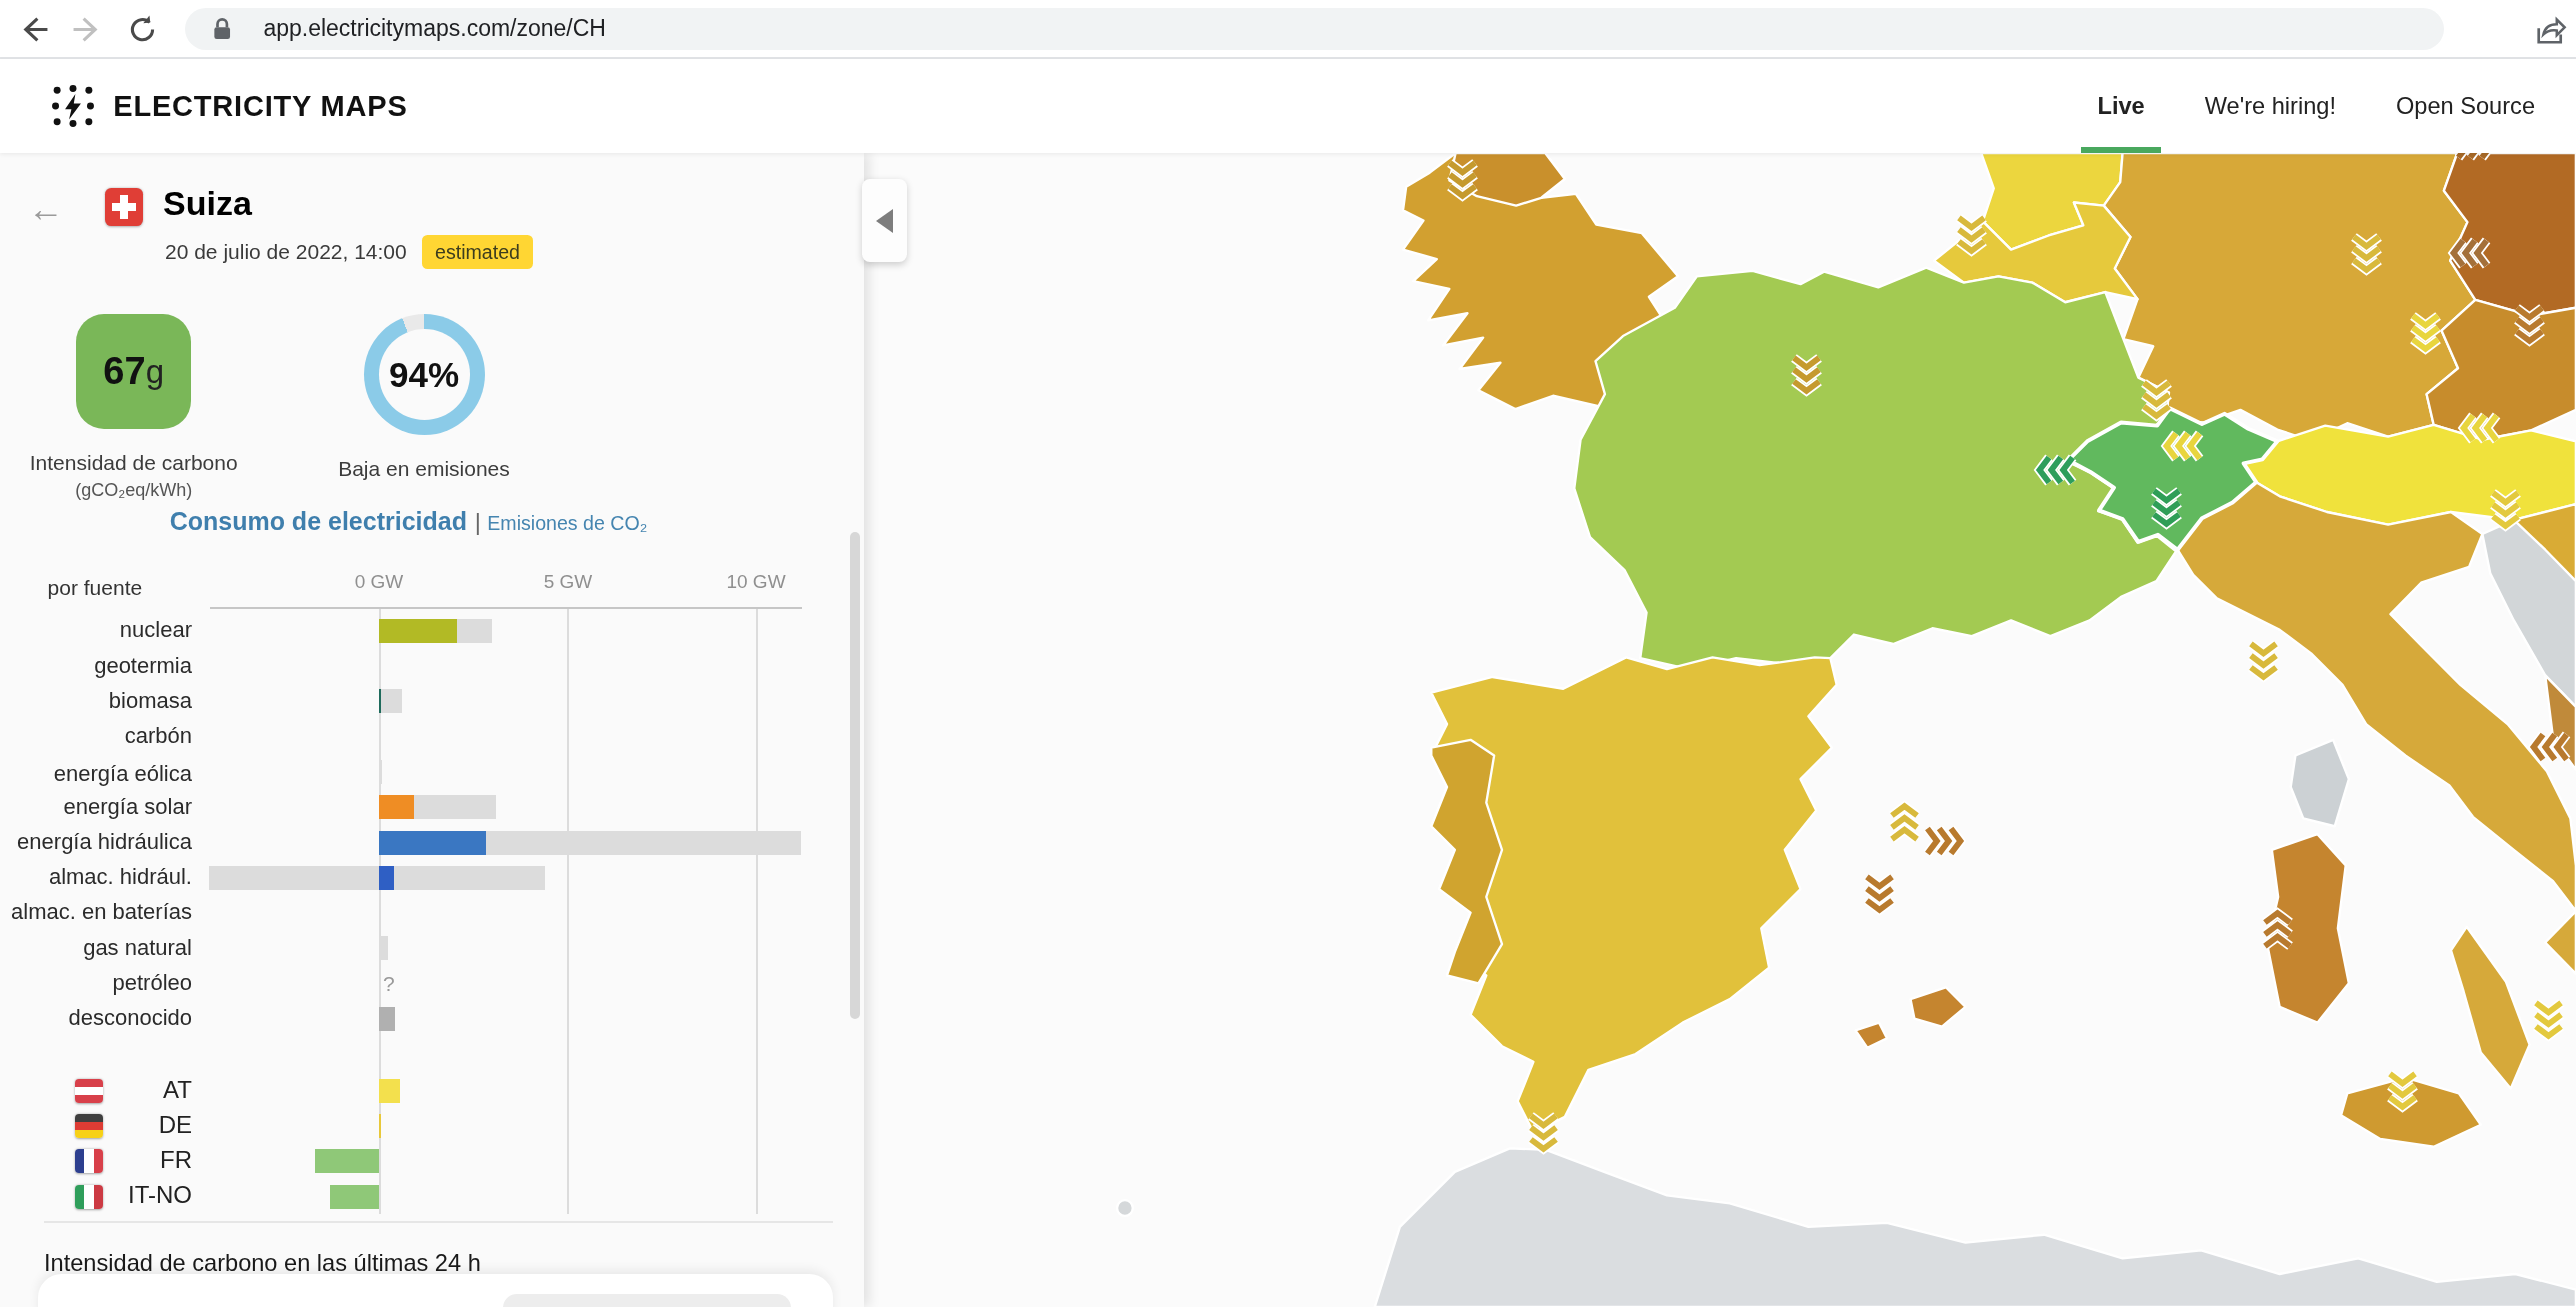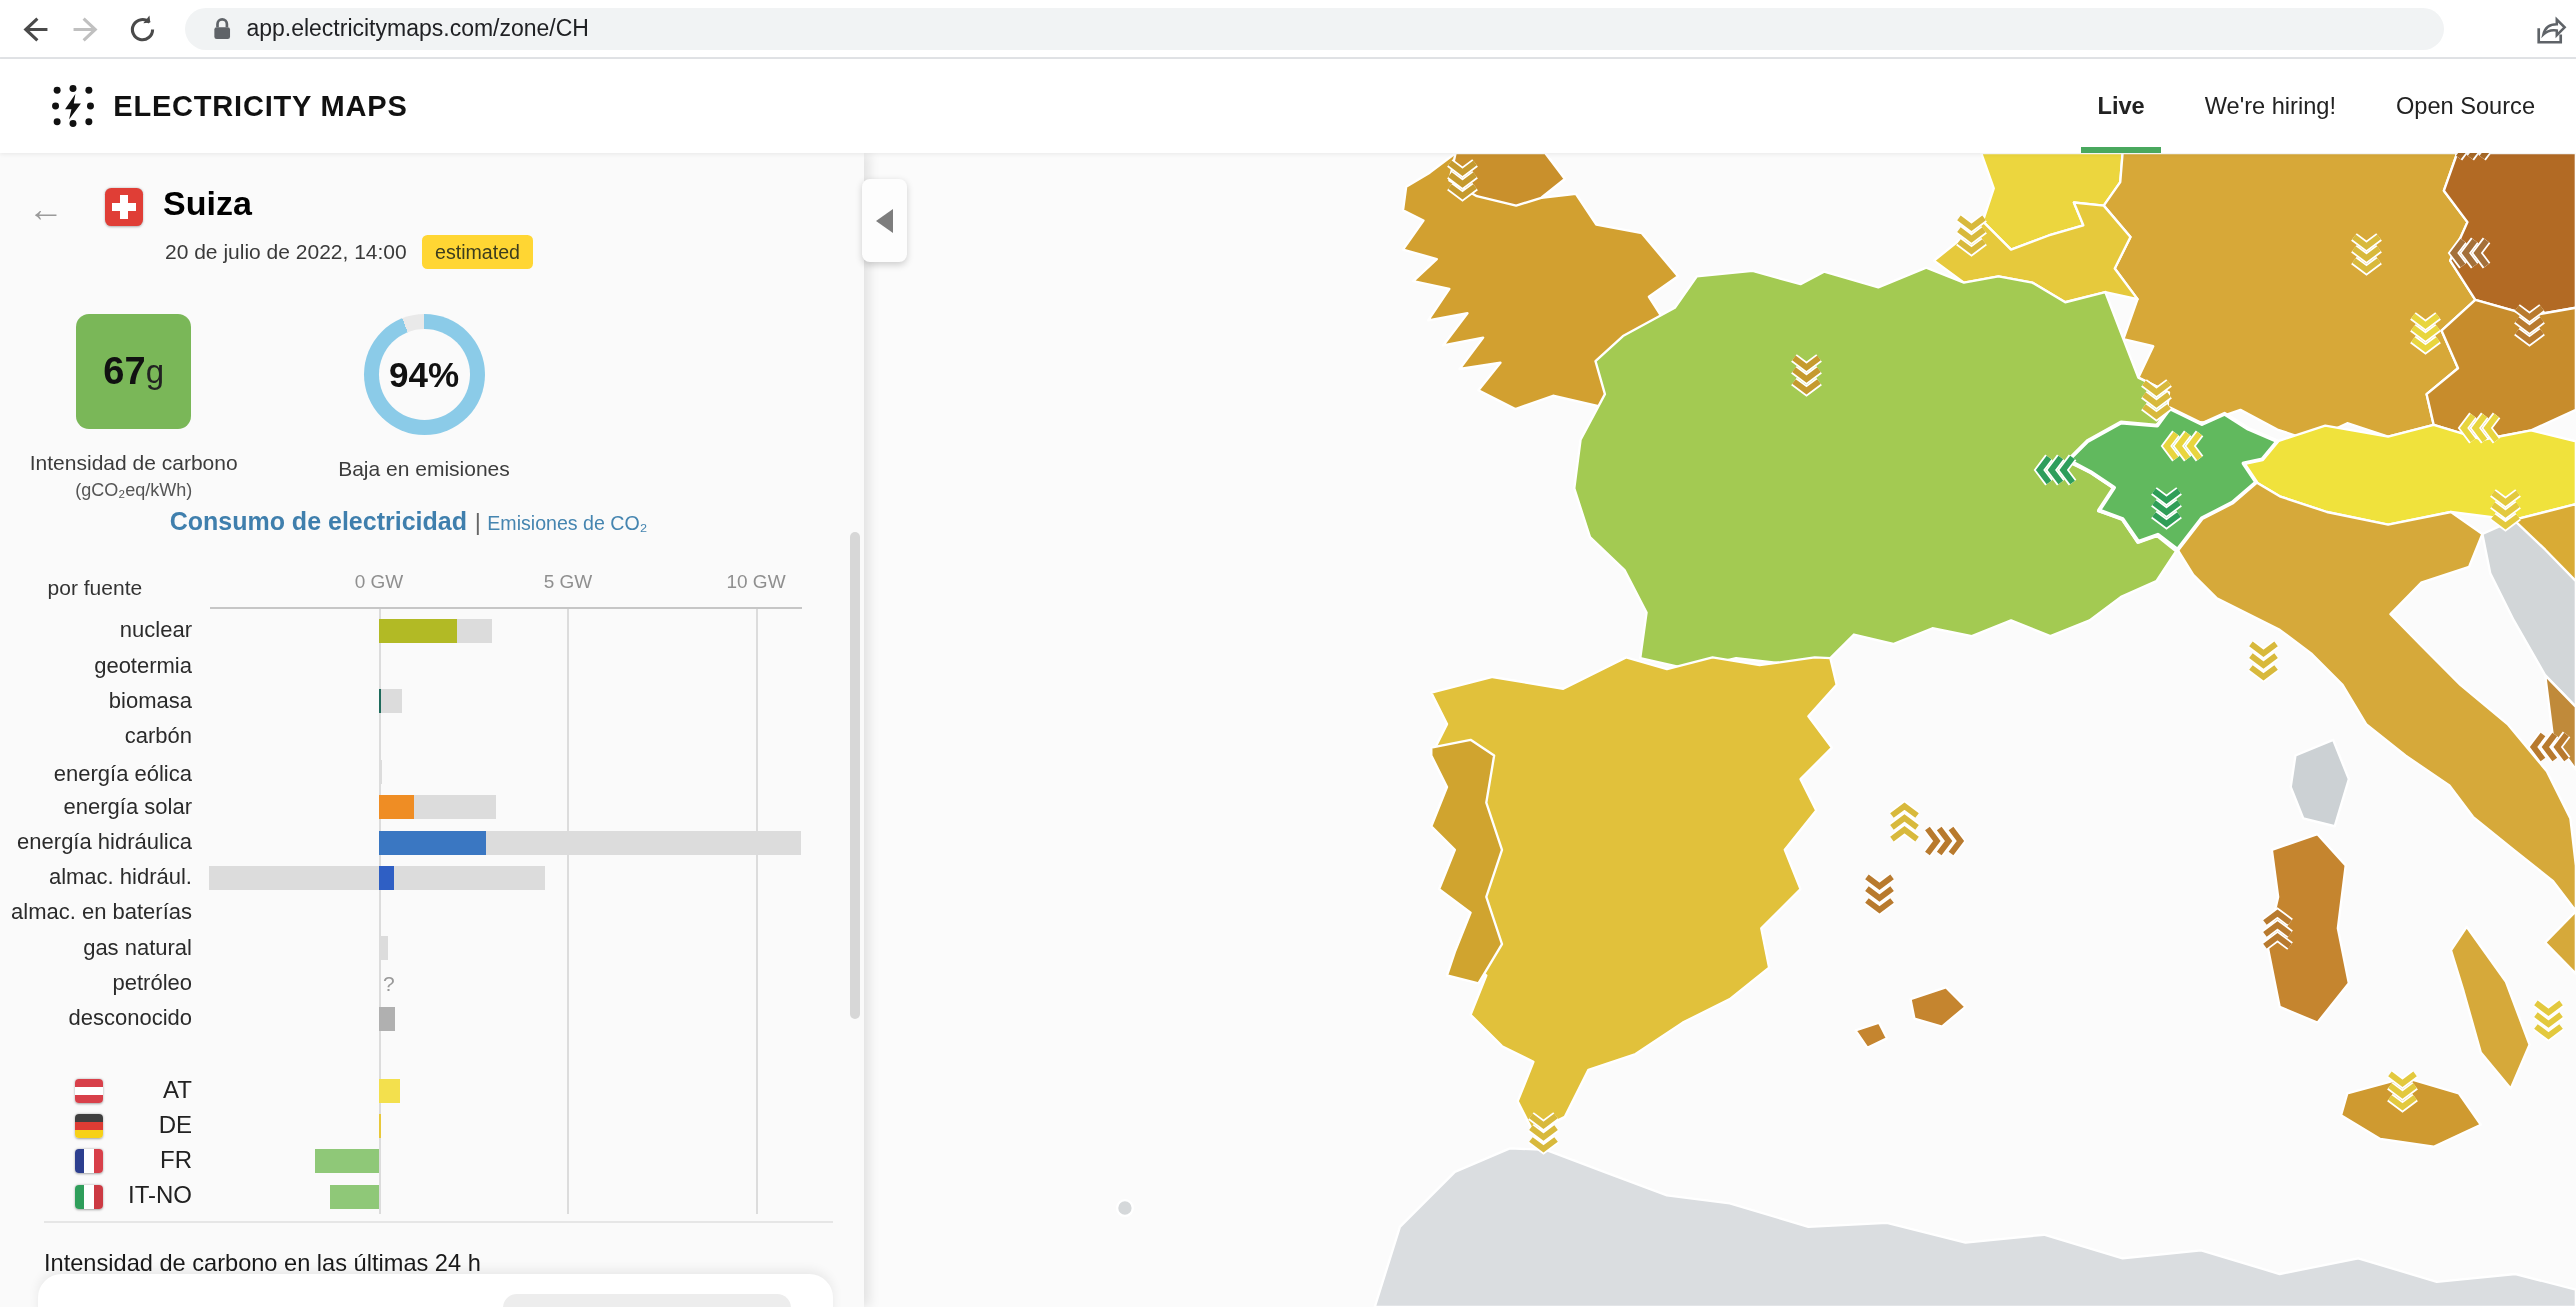--- a/index.html
+++ b/index.html
@@ -7,21 +7,21 @@
     font-family:"Liberation Sans", sans-serif; }
   .screen { position:relative; width:2576px; height:1307px; }
 
   
   .browser-bar { position:absolute; left:0; top:0; width:2576px; height:59px;
     background:#ffffff; border-bottom:2.4px solid #e1e3e6; }
   .nav-btn { position:absolute; top:11px; width:36px; height:36px; display:flex;
     align-items:center; justify-content:center; }
   .url-pill { position:absolute; left:185px; top:7.9px; width:2259px; height:42px;
     background:#f1f3f4; border-radius:21px; display:flex; align-items:center; padding-left:27px; }
-  .url-text { font-size:23px; color:#202124; margin-left:14px; }
+  .url-text { font-size:23px; color:#202124; margin-left:31px; }
   .share-btn { position:absolute; left:2531px; top:11px; width:38px; height:38px;
     display:flex; align-items:center; justify-content:center; }
 
   
   .app-header { position:absolute; left:0; top:59px; width:2576px; height:94px;
     background:#ffffff; box-shadow:0 1.6px 4.7px rgba(0,0,0,.08); z-index:30;
     display:flex; align-items:stretch; }
   .brand { display:flex; align-items:center; gap:17.3px; padding-left:50px; }
   .brand-text { font-size:29px; font-weight:700; letter-spacing:0.8px; color:#111; }
   .top-nav { margin-left:auto; display:flex; align-items:stretch; gap:0; padding-right:11px; }
@@ -45,21 +45,21 @@
     background:#e03e36; border-radius:6.3px; box-shadow:0 0.8px 2.4px rgba(0,0,0,.3); }
   .ch-flag .h { position:absolute; left:7px; top:15px; width:23.6px; height:7.9px; background:#fff; }
   .ch-flag .v { position:absolute; left:15px; top:7px; width:7.9px; height:23.6px; background:#fff; }
   .zone-title { position:absolute; left:163px; top:31px; font-size:34px; font-weight:600; color:#000; }
   .zone-sub { position:absolute; left:165px; top:82px; display:flex; align-items:center; gap:15.7px; }
   .zone-date { font-size:21px; color:#3a3a3a; }
   .badge { background:#ffd633; color:#3d3d1e; font-size:19.6px; padding:5.5px 12.6px; border-radius:5.5px; }
 
   .metric { position:absolute; width:236px; text-align:center; }
   .m1 { left:15.7px; top:161px; } .m2 { left:306px; top:161px; } .m3 { left:601px; top:161px; }
-  .co2-box { width:115px; height:115px; border-radius:13px; margin:0 auto;
+  .co2-box { width:115px; height:115px; border-radius:28px; margin:0 auto;
     display:flex; align-items:center; justify-content:center; }
   .co2-box .v { font-size:38px; font-weight:700; color:#111; }
   .co2-box .u { font-size:33px; color:#222; }
   .donut { width:121px; height:121px; border-radius:50%; margin:0 auto; position:relative;
     display:flex; align-items:center; justify-content:center; }
   .donut::before { content:""; position:absolute; inset:15px; background:#fafafa; border-radius:50%; }
   .donut span { position:relative; font-size:35px; font-weight:700; color:#111; }
   .metric-label { margin-top:22px; font-size:21px; color:#3c3c3c; }
   .metric-sub { margin-top:4.7px; font-size:18px; color:#555; }
 

